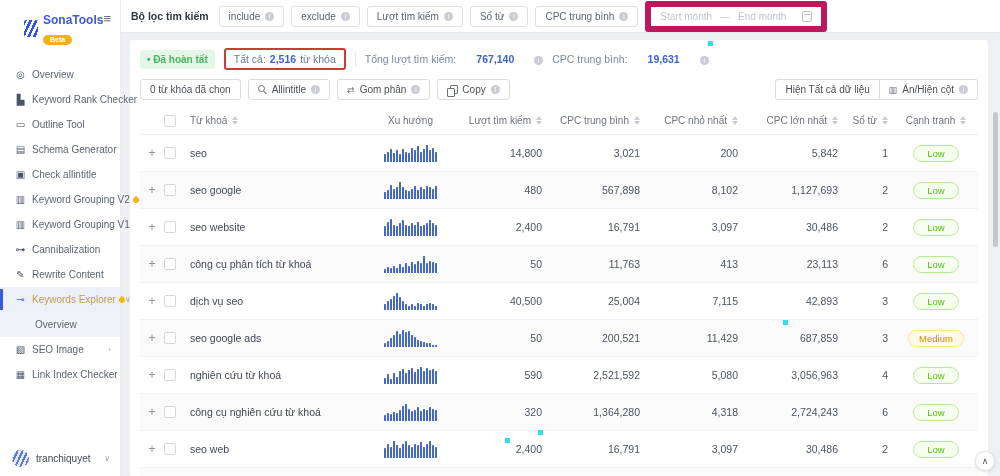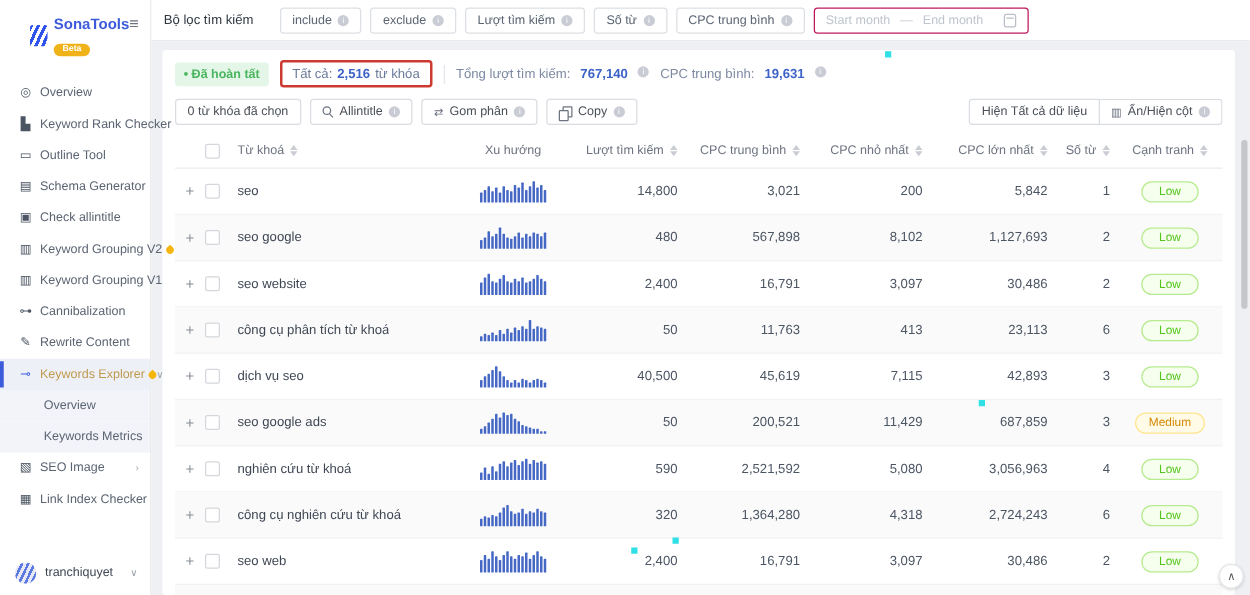--- a/index.html
+++ b/index.html
@@ -26,35 +26,35 @@
   .drop{display:inline-block;width:6px;height:6px;background:#f5b50a;border-radius:0 50% 50% 50%;transform:rotate(45deg);margin-left:3px;flex:none}
   .chev{font-size:8px;color:#9aa1ac;margin-left:auto;margin-right:9px}
   .user-row{position:absolute;bottom:9px;left:0;right:0;display:flex;align-items:center;padding-left:12px;cursor:pointer}
   .avatar{width:17px;height:17px;border-radius:50%;background:#e7eaf6 repeating-linear-gradient(115deg,#5b79e3 0 2px,transparent 2px 4.5px);flex:none}
   .uname{font-size:10px;color:#3f4754;margin-left:7px}
   .uchev{margin-left:auto;margin-right:10px;font-size:8px;color:#9aa1ac}
 
   
   .main{position:absolute;left:121px;right:0;top:0;bottom:0}
   .filterbar{position:absolute;left:0;right:0;top:0;height:33px;background:#fff;border-bottom:1px solid #e8eaee;display:flex;align-items:center;padding-left:10px;gap:7px}
-  .fb-title{font-size:10.5px;font-weight:normal;color:#2f3640;margin-right:14px}
+  .fb-title{font-size:10.5px;font-weight:bold;color:#2f3640;margin-right:3px}
   .chip{display:inline-flex;align-items:center;gap:5px;border:1px solid #dcdfe4;border-radius:3px;padding:4px 9px;font-size:10px;color:#5a6472;background:#fff;cursor:pointer}
   .info{width:9px;height:9px;border-radius:50%;background:#c9ccd4;color:#fff;font-size:6.5px;line-height:9px;text-align:center;font-style:normal;flex:none}
-  .range{display:inline-flex;align-items:center;gap:8px;border:1px solid #be185d;border-radius:3px;padding:4px 9px;font-size:10px;color:#bfc5ce;background:#fff;cursor:text}
+  .range{display:inline-flex;align-items:center;gap:8px;border:6px solid #be185d;border-radius:3px;padding:4px 9px;font-size:10px;color:#bfc5ce;background:#fff;cursor:text}
   .range .sep{color:#c9ccd4}
   .cal{width:10px;height:11px;border:1px solid #b9bec7;border-radius:2px;position:relative;margin-left:8px}
   .cal::before{content:"";position:absolute;left:1px;right:1px;top:2px;height:1px;background:#b9bec7}
 
   .card{position:absolute;left:9px;right:12px;top:40px;bottom:0;background:#fff;border-radius:3px;padding:0 10px;overflow:hidden}
   .stats{display:flex;align-items:center;gap:9px;padding-top:8px}
   .status-badge{background:#e3f6e7;color:#49b55e;font-size:10px;padding:4px 7px;border-radius:3px;font-weight:bold}
   .total-box{border:2px solid #cd3a31;border-radius:3px;padding:3px 8px;font-size:10.5px;color:#6b7a99;display:flex;gap:4px;align-items:center}
   .total-box b{color:#3d63c9}
   .vdiv{width:1px;height:15px;background:#e3e6ea}
-  .stat{font-size:10.5px;color:#7c89a1;display:flex;gap:8px;align-items:flex-start}
+  .stat{font-size:10.5px;color:#7c89a1;display:flex;gap:20px;align-items:flex-end}
   .stat b{color:#3d63c9}
 
   .toolbar{display:flex;align-items:center;gap:7px;margin-top:9px}
   .btn{display:inline-flex;align-items:center;gap:5px;border:1px solid #d9dce1;border-radius:3px;padding:4px 9px;font-size:10px;color:#4a4f57;background:#fff;cursor:pointer;white-space:nowrap}
   .btn .gic{font-size:9px;color:#6b7280}
   .btn.primary{background:#4c6ef5;border-color:#4c6ef5;color:#fff}
   .btn.primary .info{background:rgba(255,255,255,.45)}
   .btn-group{margin-left:auto;display:inline-flex}
   .btn-group .btn:first-child{border-radius:3px 0 0 3px}
   .btn-group .btn:last-child{border-radius:0 3px 3px 0;border-left:none}
@@ -150,23 +150,20 @@
         <span class="lb">Rewrite Content</span>
       </div>
       <div class="item active">
         <span class="ic">⊸</span>
         <span class="lb">Keywords Explorer</span>
         <span class="drop"></span>
         <span class="chev">∨</span>
       </div>
       <div class="subitem">
         <span class="lb">Overview</span>
-      </div>
-      <div class="subitem">
-        <span class="lb">Keywords Metrics</span>
       </div>
       <div class="item">
         <span class="ic">▧</span>
         <span class="lb">SEO Image</span>
         <span class="chev">›</span>
       </div>
       <div class="item">
         <span class="ic">▦</span>
         <span class="lb">Link Index Checker</span>
       </div>
@@ -492,21 +489,21 @@
               <b style="height: 7px;"></b>
               <b style="height: 6px;"></b>
               <b style="height: 4px;"></b>
               <b style="height: 6px;"></b>
               <b style="height: 7px;"></b>
               <b style="height: 6px;"></b>
               <b style="height: 4px;"></b>
             </span>
           </div>
           <div class="col-search">40,500</div>
-          <div class="col-cpc_avg">45,619</div>
+          <div class="col-cpc_avg">25,004</div>
           <div class="col-cpc_min">7,115</div>
           <div class="col-cpc_max">42,893</div>
           <div class="col-words">3</div>
           <div class="col-comp">
             <span class="badge low">Low</span>
           </div>
         </div>
         <div class="row alt">
           <div class="col-kw">
             <span class="expander">+</span>

